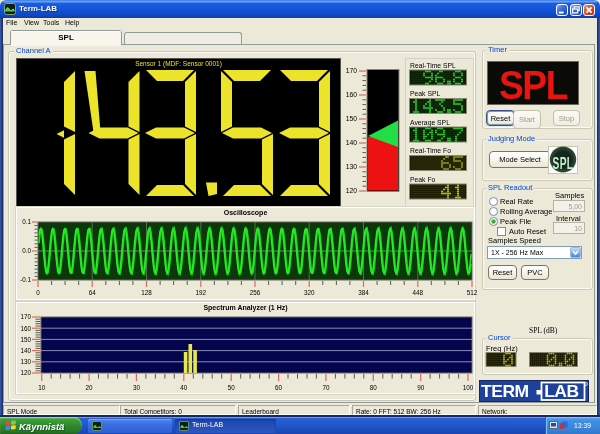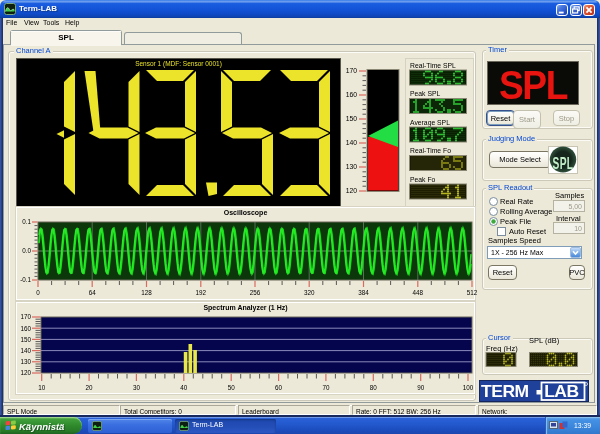--- a/index.html
+++ b/index.html
@@ -104,25 +104,25 @@
 <div class="abs" style="left:553px;top:200px;width:32px;height:12px;background:#f2f1ea;border:1px solid #b5b2a2;font-size:7px;color:#9d9a88;text-align:right;padding:1.5px 2px 0 0;">5,00</div>
 <div class="lbl" style="left:556px;top:214.5px;">Interval</div>
 <div class="abs" style="left:553px;top:222px;width:32px;height:12px;background:#f2f1ea;border:1px solid #b5b2a2;font-size:7px;color:#9d9a88;text-align:right;padding:1.5px 2px 0 0;">10</div>
 <div class="lbl" style="left:488px;top:237px;">Samples Speed</div>
 <div class="abs" style="left:487px;top:246px;width:95px;height:13px;background:#fff;border:1px solid #7f9db9;font-size:7px;padding:2px 0 0 3px;">1X - 256 Hz Max</div>
 <div class="abs" style="left:570px;top:247px;width:11px;height:11px;border-radius:2px;background:linear-gradient(180deg,#c8ddf8,#7fb0ea 50%,#4a88d8);border:1px solid #9ebbe0;"></div>
 <svg class="abs" style="left:570px;top:247px" width="11" height="11" viewBox="0 0 11 11">
       <path d="M3 4.2 L5.5 7 L8 4.2" stroke="#fff" stroke-width="1.6" fill="none"></path>
     </svg>
 <div class="btn" style="left:488px;top:264.5px;width:29px;height:15px;">Reset</div>
-<div class="btn" style="left:521px;top:264.5px;width:16px;height:15px;margin-left:48px;">PVC</div>
+<div class="btn" style="left:521px;top:264.5px;width:28px;height:15px;">PVC</div>
 <div class="gb" style="left:482px;top:338px;width:111px;height:37px;"></div>
 <div class="gblabel" style="left:486px;top:334px;">Cursor</div>
 <div class="lbl" style="left:486px;top:344.5px;">Freq (Hz)</div>
-<div class="lbl" style="left:529px;top:337px;">SPL (dB)</div>
+<div class="lbl" style="left:529px;top:327px;font-family:Liberation Serif, serif;">SPL (dB)</div>
 <div class="abs" style="left:479px;top:380px;width:110px;height:22px;background:#20419a;border:1px solid #14265c;"></div>
 <svg class="abs" style="left:479px;top:380px" width="110" height="22" viewBox="0 0 110 22">
 <text x="2" y="17.5" font-size="16.5" font-weight="bold" fill="#fff" font-family="Liberation Sans" letter-spacing="-0.5" transform="scale(1.06,1)">TERM</text>
 <rect x="57.5" y="10" width="4.5" height="4.5" fill="#fff"></rect>
 <rect x="62.5" y="2.5" width="43" height="17.5" fill="none" stroke="#fff" stroke-width="1.8"></rect>
 <text x="61.5" y="17.5" font-size="16.5" font-weight="bold" fill="#fff" font-family="Liberation Sans" letter-spacing="-0.5" transform="scale(1.06,1)">LAB</text>
 <circle cx="107" cy="4" r="1.5" fill="none" stroke="#fff" stroke-width="0.7"></circle>
 </svg>
 <div class="abs" style="left:3px;top:404.5px;width:594px;height:10.5px;background:#ece9d8;border-top:1px solid #fff;"></div>
 <div class="abs" style="left:3px;top:405px;width:117px;height:10px;border:1px solid;border-color:#aca899 #fff #fff #aca899;font-size:6.5px;padding:1.8px 0 0 3px;white-space:nowrap;overflow:hidden;">SPL Mode</div>

